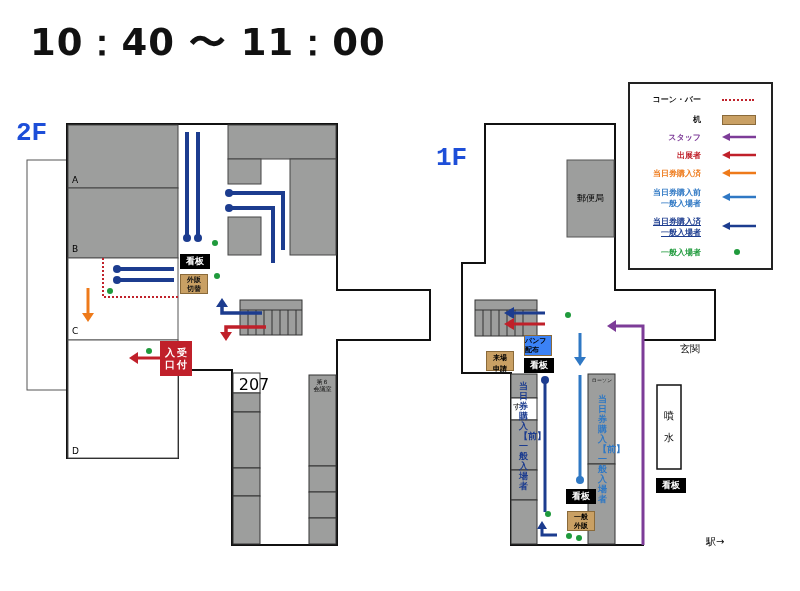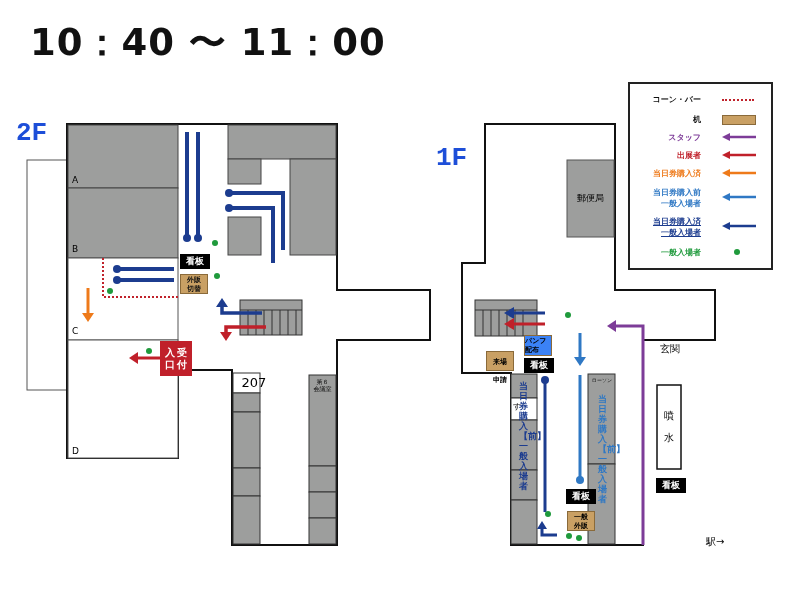--- a/index.html
+++ b/index.html
@@ -152,52 +152,52 @@
     </g>
 
     <rect x="657" y="385" width="24" height="84" fill="#fff" stroke="#111" stroke-width="1.5"></rect>
   </g>
 </svg>
 
 <div style="position:absolute;left:72px;top:175px;font-size:9px;">A</div>
 <div style="position:absolute;left:72px;top:244px;font-size:9px;">B</div>
 <div style="position:absolute;left:72px;top:326px;font-size:9px;">C</div>
 <div style="position:absolute;left:72px;top:446px;font-size:9px;">D</div>
-<div style="position:absolute;left:235px;top:375px;font-size:13px;width:38px;text-align:center;">207</div>
+<div style="position:absolute;left:235px;top:375px;font-size:16px;width:38px;text-align:center;">207</div>
 <div style="position:absolute;left:309px;top:378px;width:27px;font-size:6px;text-align:center;white-space:pre-line;line-height:7px;">第６
 会議室</div>
 
 <div style="position:absolute;left:180px;top:254px;width:30px;height:15px;background:#000;color:#fff;font-size:9px;font-weight:bold;text-align:center;line-height:15px;">看板</div>
 <div style="position:absolute;left:180px;top:274px;width:28px;height:20px;background:#c9a064;border:1px solid #8a6a3a;color:#111;font-size:7px;font-weight:bold;text-align:center;line-height:9px;white-space:pre-line;padding-top:1px;box-sizing:border-box;">外販
 切替</div>
 
 <div style="position:absolute;left:160px;top:341px;width:32px;height:35px;background:#c0202a;display:flex;justify-content:center;align-items:center;gap:2px;">
   <span style="color:#fff;font-size:10px;font-weight:bold;white-space:pre-line;line-height:12px;">入
 口</span>
   <span style="color:#fff;font-size:10px;font-weight:bold;white-space:pre-line;line-height:12px;">受
 付</span>
 </div>
 
 <div style="position:absolute;left:567px;top:192px;width:47px;font-size:9px;text-align:center;">郵便局</div>
 <div style="position:absolute;left:524px;top:335px;width:28px;height:21px;background:#3b82f6;border:1px solid #8a6a3a;font-size:7px;font-weight:bold;white-space:pre-line;line-height:9px;box-sizing:border-box;padding-top:1px;">パンフ
 配布</div>
-<div style="position:absolute;left:486px;top:351px;width:28px;height:20px;background:#c9a064;border:1px solid #8a6a3a;font-size:7px;font-weight:bold;text-align:center;white-space:pre-line;line-height:18px;box-sizing:border-box;padding-top:1px;">来場
+<div style="position:absolute;left:486px;top:351px;width:28px;height:20px;background:#c9a064;border:1px solid #8a6a3a;font-size:7px;font-weight:bold;text-align:center;white-space:pre-line;line-height:11px;box-sizing:border-box;padding-top:1px;">来場
 申請</div>
 <div style="position:absolute;left:524px;top:358px;width:30px;height:15px;background:#000;color:#fff;font-size:9px;font-weight:bold;text-align:center;line-height:15px;">看板</div>
 <div style="position:absolute;left:589px;top:377px;width:26px;font-size:5px;text-align:center;">ローソン</div>
 <div style="position:absolute;left:513px;top:401px;font-size:8px;">す</div>
 
 <div style="position:absolute;left:519px;top:381px;width:10px;font-size:9px;font-weight:bold;color:#1c3c8f;line-height:10px;word-break:break-all;">当日券購入【前】一般入場者</div>
 <div style="position:absolute;left:598px;top:394px;width:10px;font-size:9px;font-weight:bold;color:#2f78c4;line-height:10px;word-break:break-all;">当日券購入【前】一般入場者</div>
 
 <div style="position:absolute;left:566px;top:489px;width:30px;height:15px;background:#000;color:#fff;font-size:9px;font-weight:bold;text-align:center;line-height:15px;">看板</div>
 <div style="position:absolute;left:567px;top:511px;width:28px;height:20px;background:#c9a064;border:1px solid #8a6a3a;font-size:7px;font-weight:bold;text-align:center;white-space:pre-line;line-height:9px;box-sizing:border-box;padding-top:1px;">一般
 外販</div>
 
-<div style="position:absolute;left:660px;top:342px;font-size:10px;">玄関</div>
+<div style="position:absolute;left:680px;top:342px;font-size:10px;">玄関</div>
 <div style="position:absolute;left:657px;top:405px;width:24px;font-size:10px;text-align:center;white-space:pre-line;line-height:22px;">噴
 水</div>
 <div style="position:absolute;left:656px;top:478px;width:30px;height:15px;background:#000;color:#fff;font-size:9px;font-weight:bold;text-align:center;line-height:15px;">看板</div>
 <div style="position:absolute;left:706px;top:535px;font-size:10px;">駅→</div>
 
 <div class="legend">
   <div class="lg-row" style="top:10px;">
     <span class="lg-text" style="color:#111;">コーン・バー</span>
     <span class="lg-sym" style="top:5px;width:32px;border-top:2px dotted #c0222b;"></span>
   </div>

